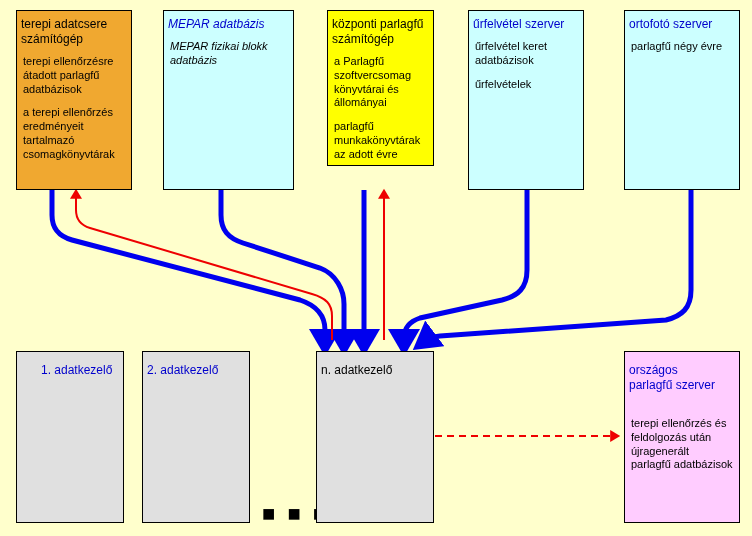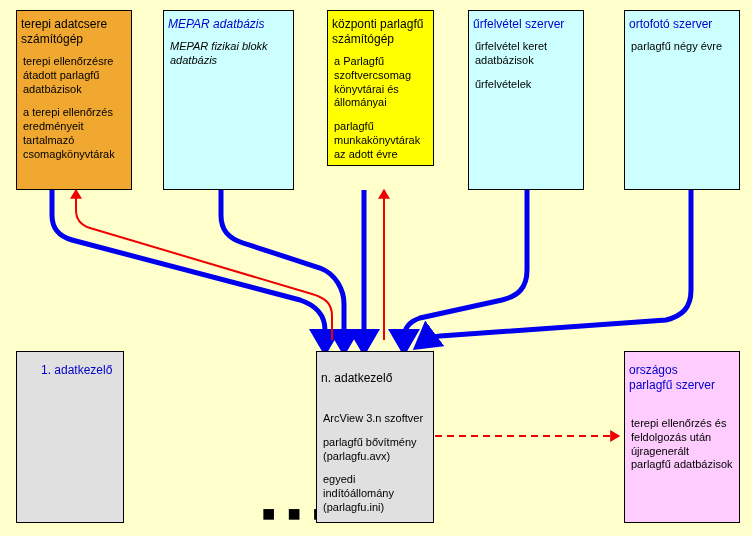--- a/index.html
+++ b/index.html
@@ -134,30 +134,28 @@
     <span class="title title-blue">ortofotó szerver</span>
     <span class="body">
       <p>parlagfű négy évre</p>
     </span>
   </div>
 
   <div class="box fill-grey" style="left:16px; top:351px; width:108px; height:172px;">
     <span class="title title-blue" style="padding-top:11px;margin-left:20px;">1. adatkezelő</span>
   </div>
 
+  <div class="box fill-grey" style="left:142px; top:351px; width:108px; height:172px;">
+    <span class="title title-blue" style="padding-top:11px;">2. adatkezelő</span>
+  </div>
 
   <div class="dots" style="left:262px; top:503px;">■ ■ ■</div>
 
   <div class="box fill-grey" style="left:316px; top:351px; width:118px; height:172px;">
-    <span class="title title-black" style="padding-top:11px;margin-top:8px;">n. adatkezelő</span>
-    <span class="body" style="padding-top:26px;">
-      <p>ArcView 3.n szoftver</p>
-      <p>parlagfű bővítmény<br>(parlagfu.avx)</p>
-      <p>egyedi<br>indítóállomány<br>(parlagfu.ini)</p>
-    </span>
+    <span class="title title-black" style="padding-top:11px;">n. adatkezelő</span>
   </div>
 
   <div class="box fill-pink" style="left:624px; top:351px; width:116px; height:172px;">
     <span class="title title-blue" style="padding-top:11px;">országos<br>parlagfű szerver</span>
     <span class="body" style="padding-top:24px;">
       <p>terepi ellenőrzés és<br>feldolgozás után<br>újragenerált<br>parlagfű adatbázisok</p>
     </span>
   </div>
 
 </div>

